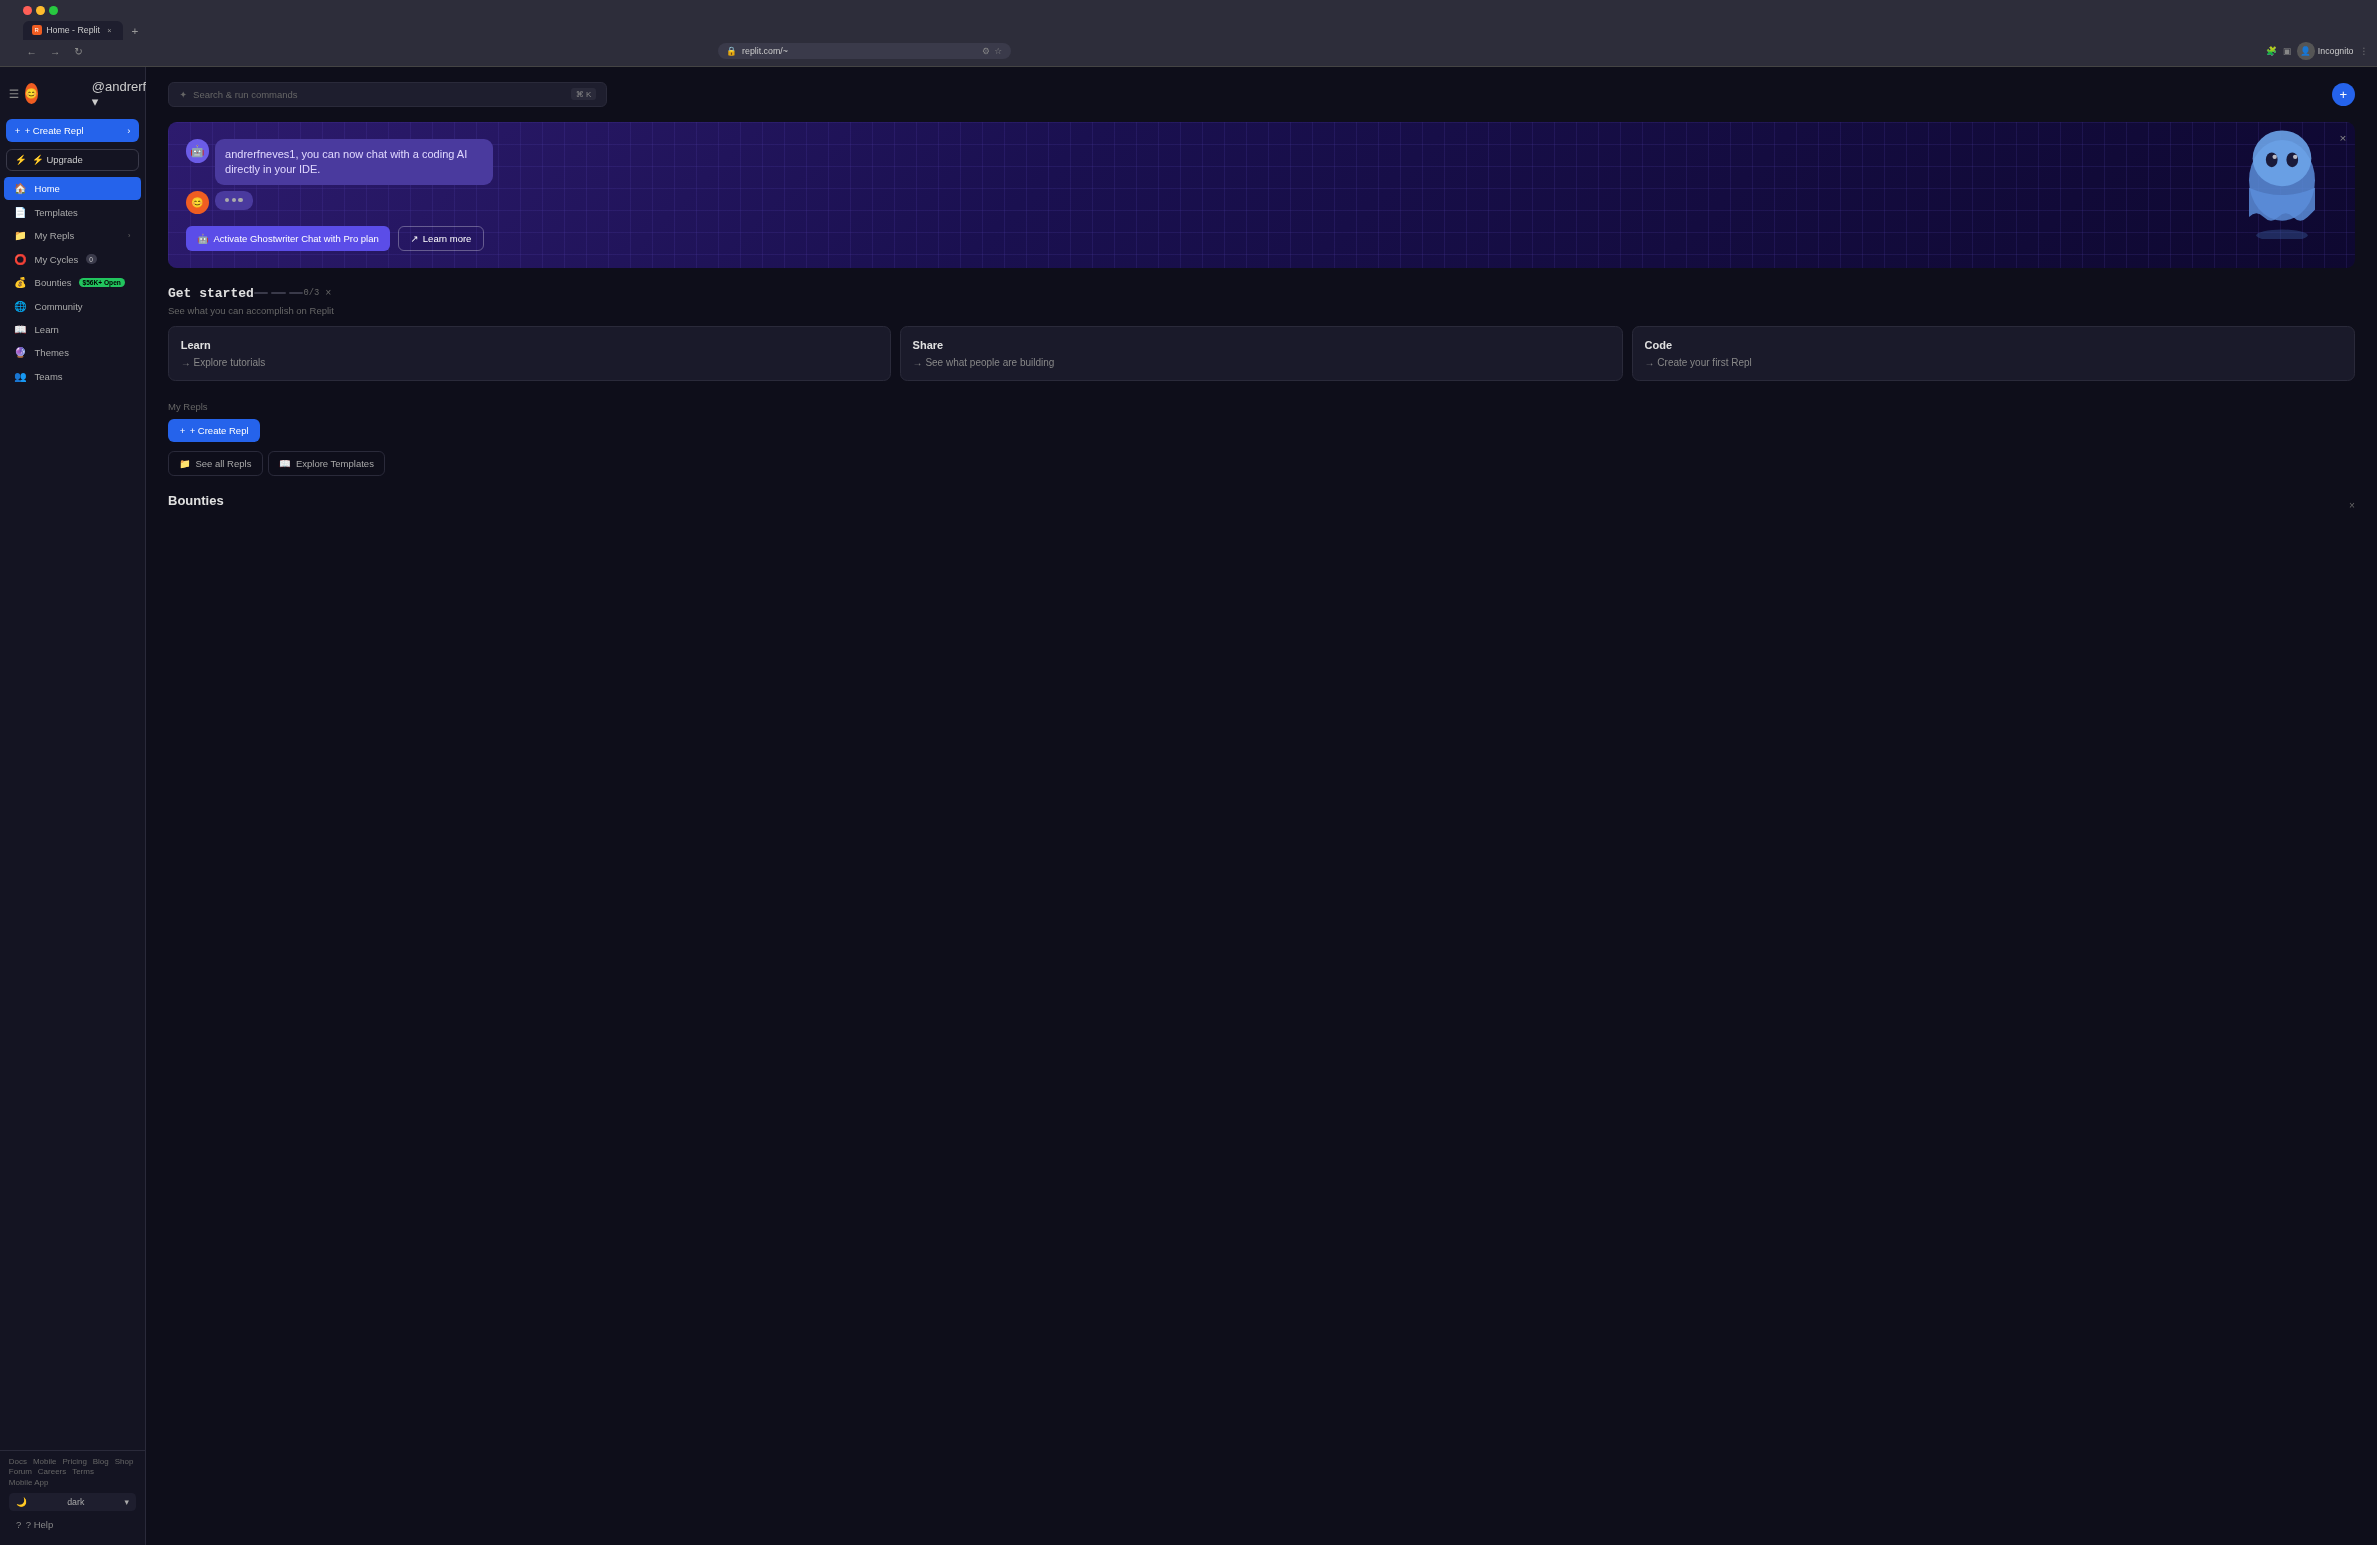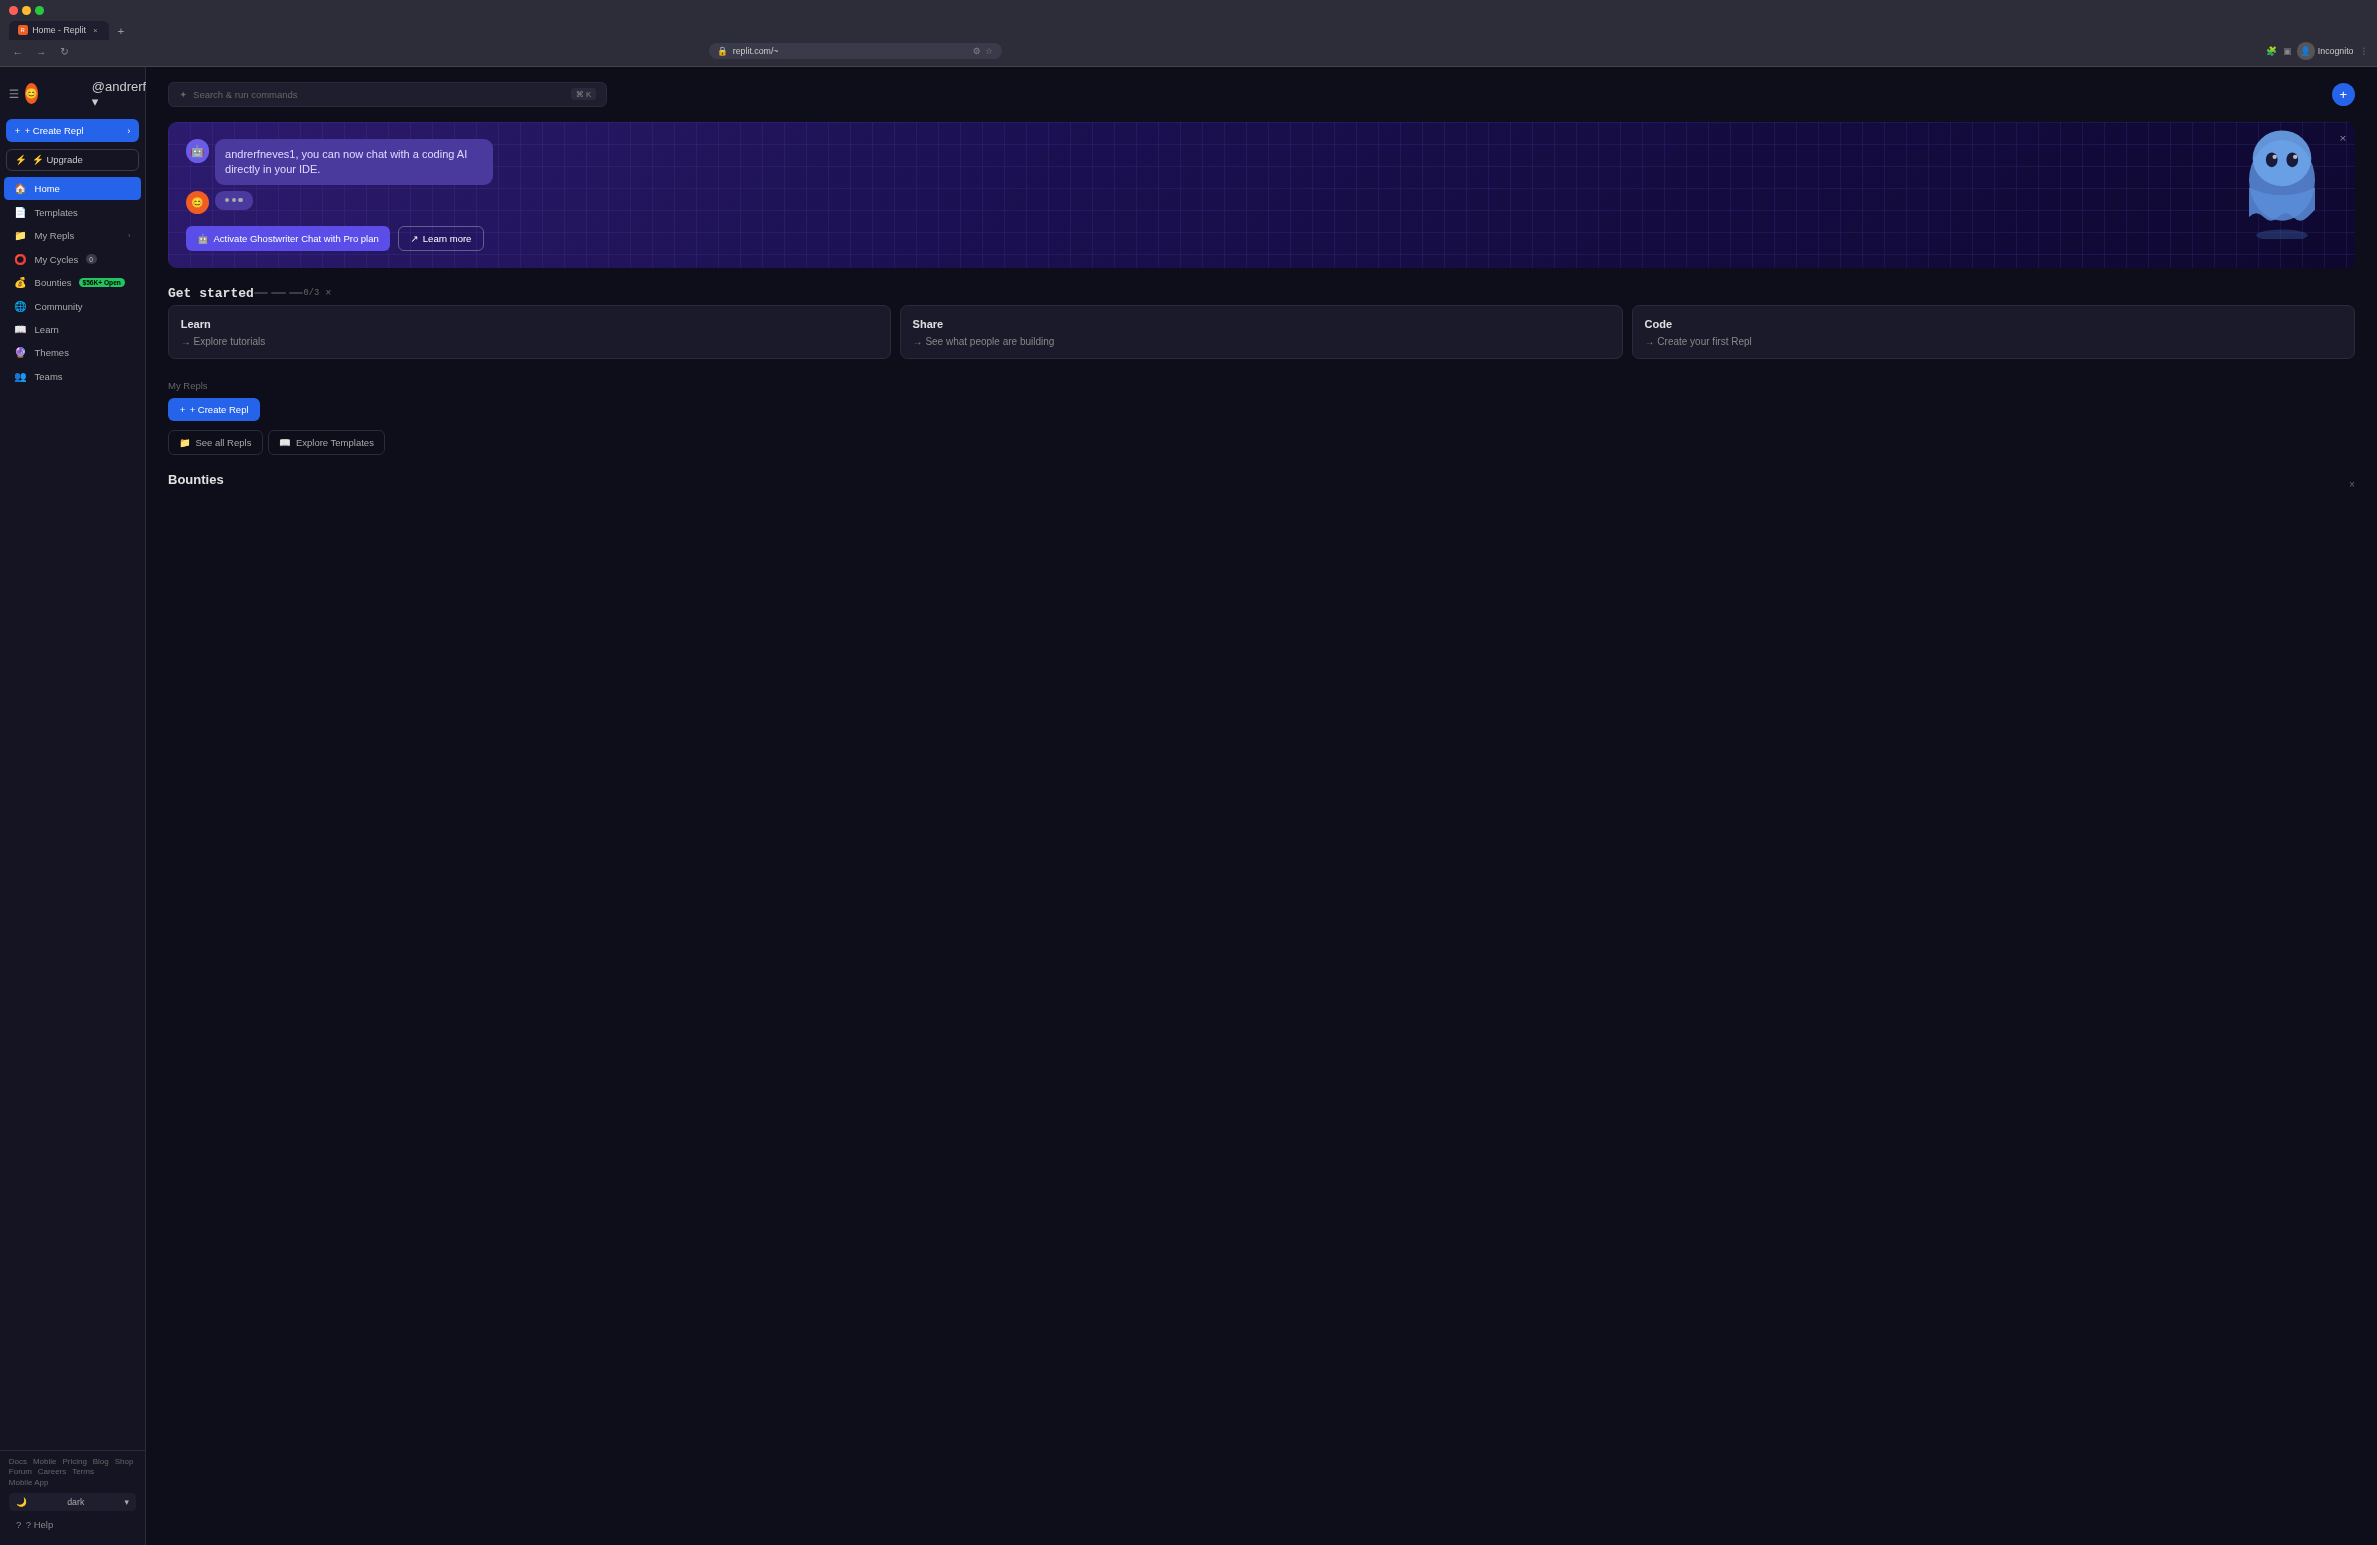--- a/index.html
+++ b/index.html
@@ -9,20 +9,21 @@
       color: #e0e0e0;
       font-size: 10.2px;
       overflow: hidden;
       height: 100vh;
     }
 
     
     .browser-chrome {
       background: #2d2d3a;
       border-bottom: 0.7px solid #444;
+      padding-left: 14px;
     }
     .title-bar {
       display: flex;
       align-items: center;
       padding: 5.9px 8.8px;
       gap: 5.9px;
     }
     .traffic-lights {
       display: flex;
       gap: 4.4px;
@@ -765,20 +766,21 @@
       <div class="section-header">
         <span class="section-title">Get started</span>
         <div class="progress-dots">
           <div class="progress-dot"></div>
           <div class="progress-dot"></div>
           <div class="progress-dot"></div>
         </div>
         <span class="progress-text">0/3</span>
         <span class="section-close">×</span>
       </div>
+      <p class="section-subtitle">See what you can accomplish on Replit</p>
 
       <div class="cards-row">
         <div class="card">
           <div class="card-title">Learn</div>
           <div class="card-link">→ Explore tutorials</div>
         </div>
         <div class="card">
           <div class="card-title">Share</div>
           <div class="card-link">→ See what people are building</div>
         </div>

